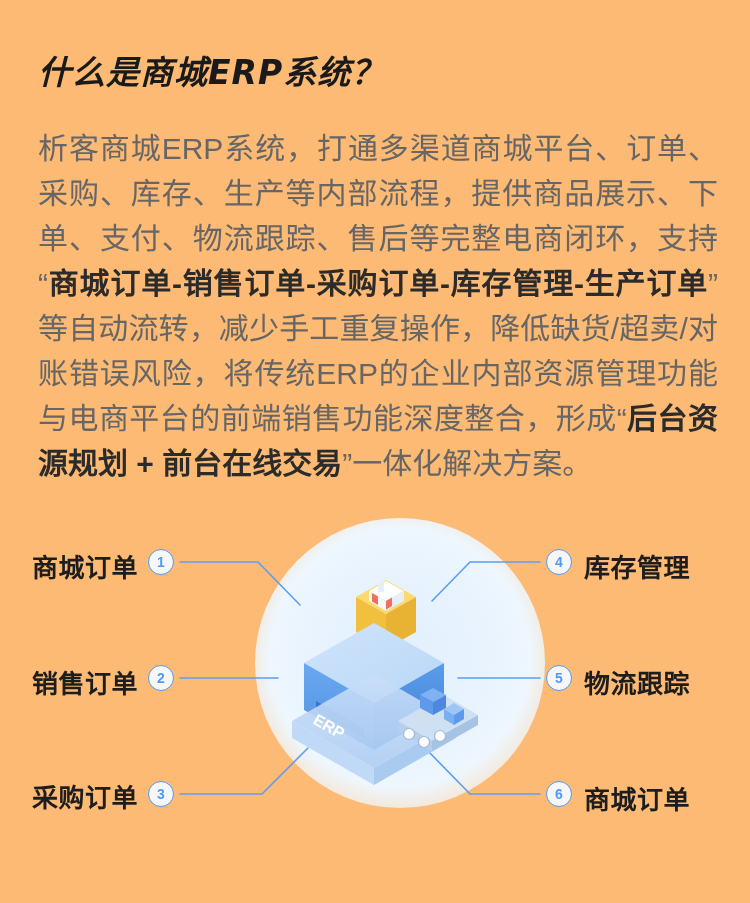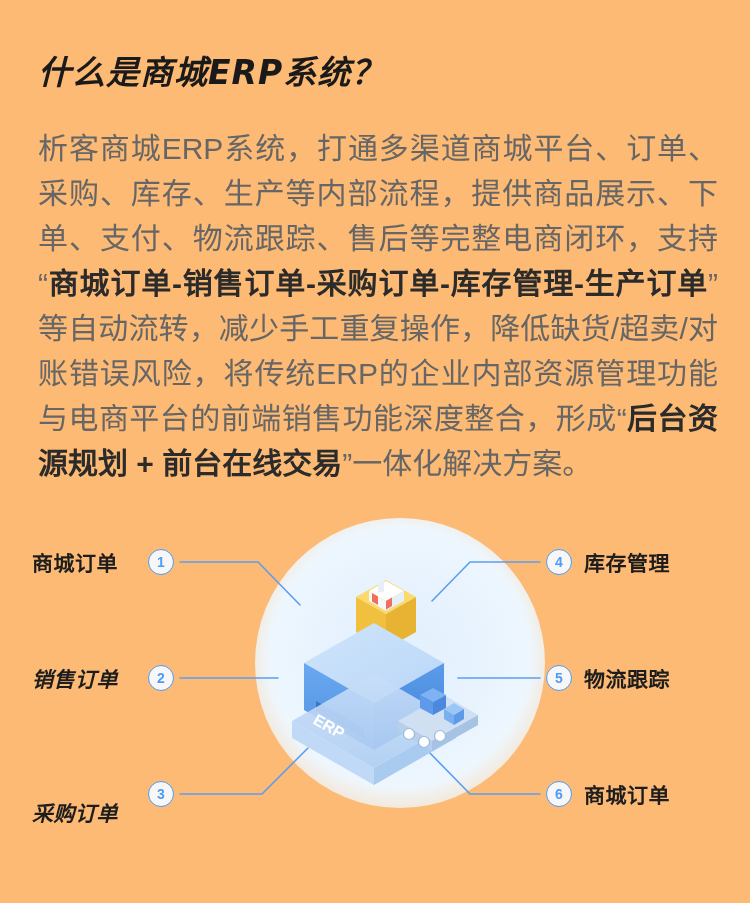--- a/index.html
+++ b/index.html
@@ -75,21 +75,21 @@
     position: absolute;
     left: 0;
     top: 0;
     width: 750px;
     height: 360px;
   }
 
   
   .label {
     position: absolute;
-    font-size: 21px;
+    font-size: 26px;
     font-weight: bold;
     color: #1d1d1d;
     white-space: nowrap;
     letter-spacing: 0.5px;
   }
   .badge {
     position: absolute;
     width: 26px;
     height: 26px;
     border-radius: 50%;
@@ -101,23 +101,23 @@
     align-items: center;
     justify-content: center;
     background: #f7f7f7;
     box-sizing: border-box;
     font-family: "Liberation Sans", sans-serif;
   }
 
   
   .row-l1 .label { left: 32px;  top: 42px; }
   .row-l1 .badge { left: 148px; top: 44px; }
-  .row-l2 .label { left: 32px;  top: 158px; font-style: italic; }
+  .row-l2 .label { left: 32px;  top: 158px; }
   .row-l2 .badge { left: 148px; top: 160px; }
-  .row-l3 .label { left: 32px;  top: 292px; font-style: italic; }
+  .row-l3 .label { left: 32px;  top: 272px; }
   .row-l3 .badge { left: 148px; top: 276px; }
 
   
   .row-r1 .badge { left: 546px; top: 44px; }
   .row-r1 .label { left: 584px; top: 42px; text-align: right; }
   .row-r2 .badge { left: 546px; top: 160px; }
   .row-r2 .label { left: 584px; top: 158px; }
   .row-r3 .badge { left: 546px; top: 276px; }
   .row-r3 .label { left: 584px; top: 274px; }
 

